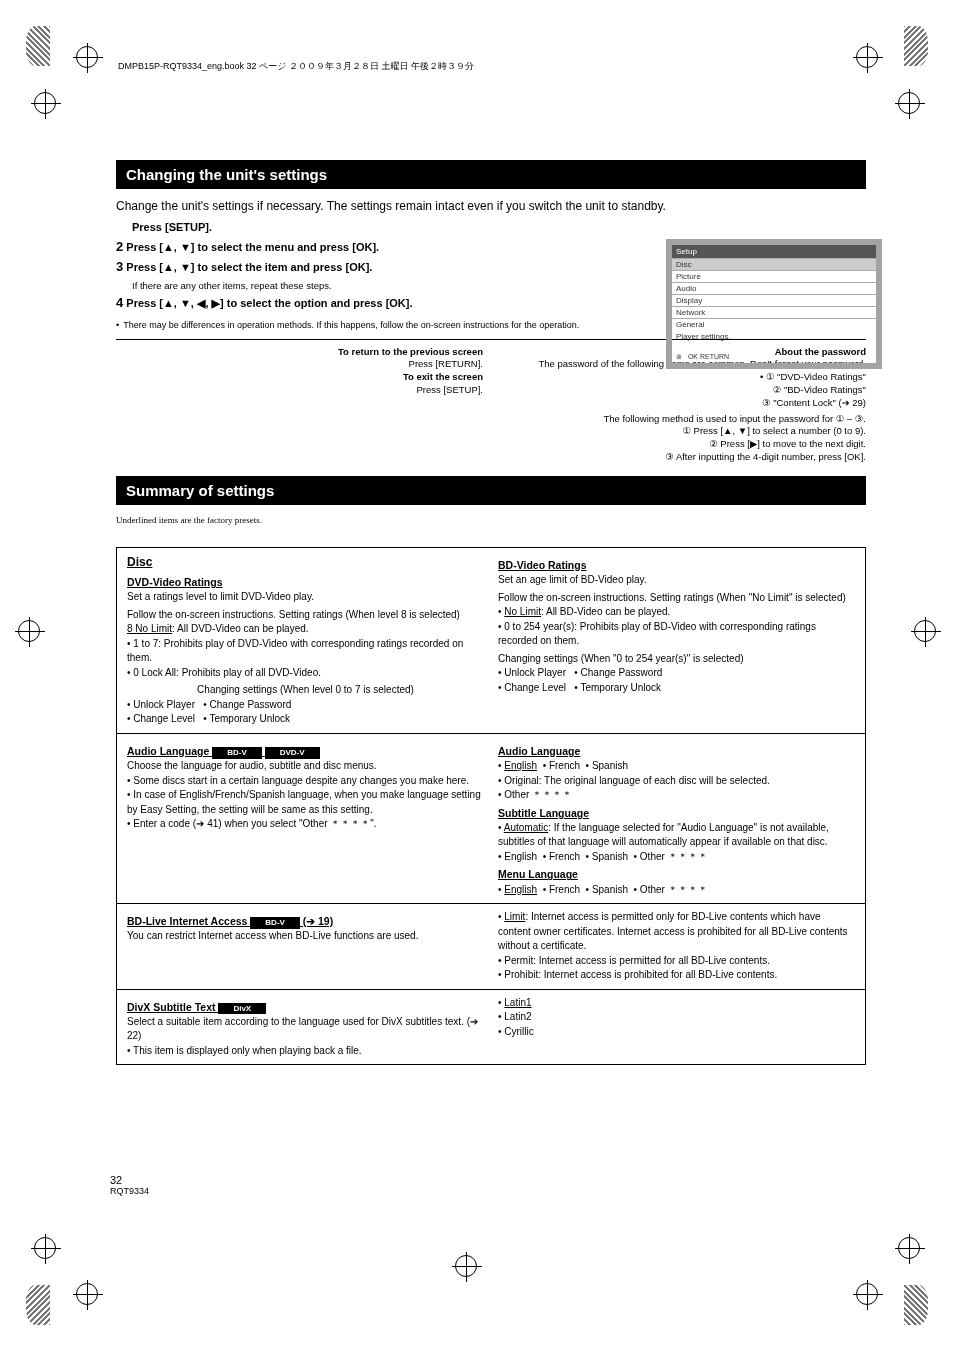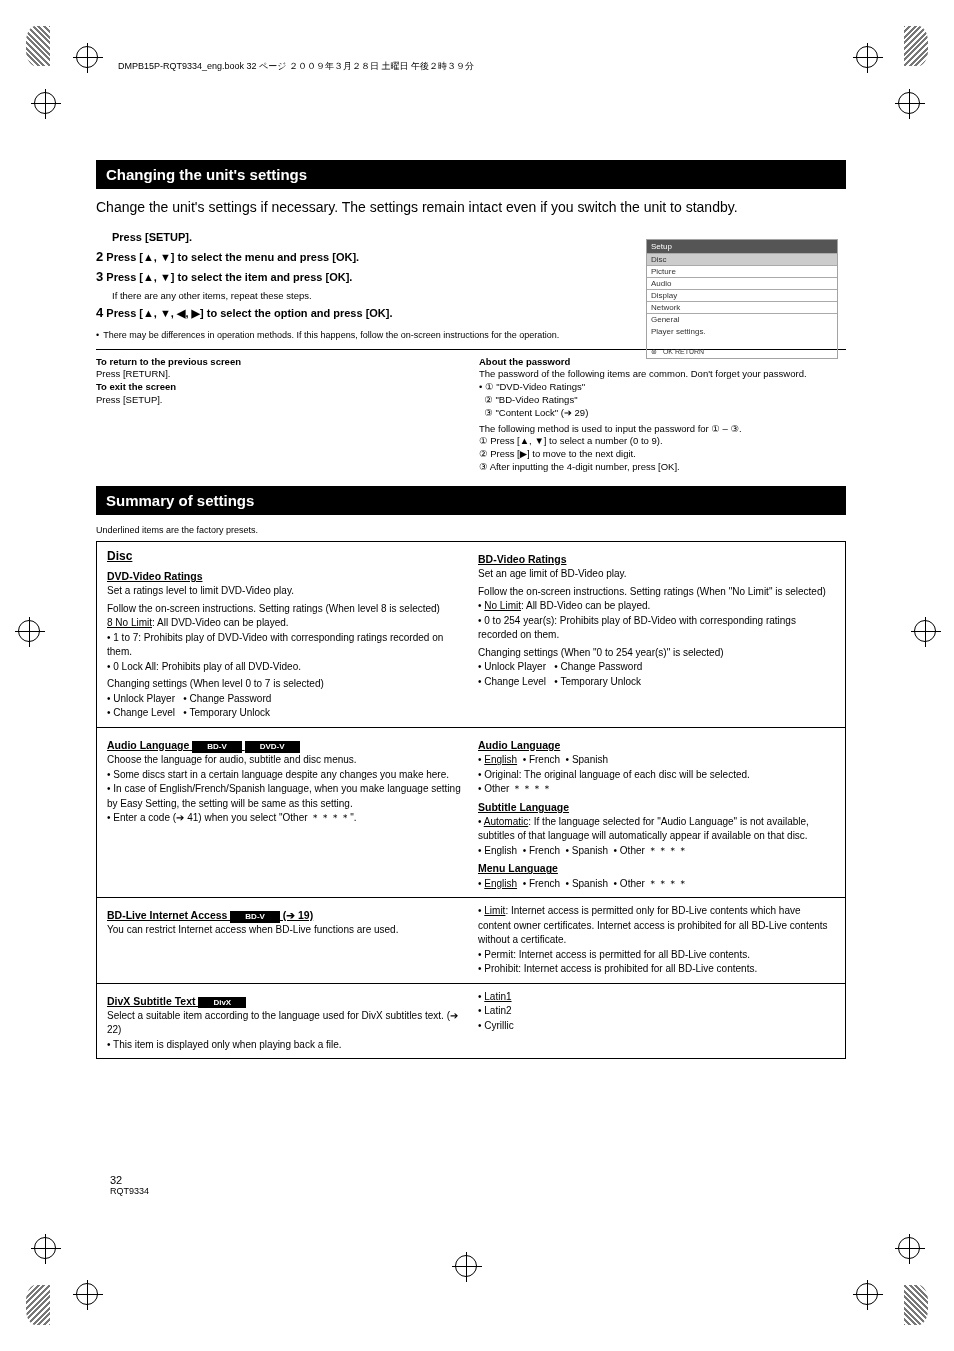--- a/index.html
+++ b/index.html
@@ -1,34 +1,34 @@
 <!DOCTYPE html>
 <html><head>
 <meta charset="utf-8">
 <style>
   * { box-sizing: border-box; margin: 0; padding: 0; }
   body { width: 954px; height: 1351px; background: #fff; font-family: Arial, Helvetica, sans-serif; color: #000; position: relative; overflow: hidden; }
-  .page { position: absolute; left: 96px; top: 160px; width: 750px; }
+  .page { position: absolute; left: 116px; top: 160px; width: 750px; }
   .hdr-line { font-size: 9px; position: absolute; left: 118px; top: 60px; }
   .section-bar { background: #000; color: #fff; font-weight: bold; padding: 6px 10px; font-size: 15px; margin-bottom: 10px; }
-  .intro { font-size: 14px; margin-bottom: 14px; }
+  .intro { font-size: 12px; margin-bottom: 6px; }
   .steps { font-size: 11px; line-height: 1.6; }
   .steps .num { font-weight: bold; font-size: 13px; }
   .bullet::before { content: "•"; margin-right: 4px; }
   .diagram-box { position: absolute; right: 0; top: 40px; width: 200px; height: 130px; }
-  .db-frame { border: 1px solid #a3a3a3; width: 192px; }
+  .db-frame { border: 6px solid #a3a3a3; width: 216px; }
   .db-title { background: #555; color: #fff; font-size: 8px; padding: 2px 4px; }
   .db-row { border-top: 1px solid #aaa; font-size: 8px; padding: 1px 4px; color: #333; }
   .db-row.hl { background: #ccc; }
   .db-sub { font-size: 8px; padding: 2px 4px 10px 4px; color: #333; }
   .db-tabs { font-size: 7px; color: #333; padding: 2px 4px; }
   .hr { border-top: 0.5px solid #000; margin: 6px 0; }
   .return-block { font-size: 10px; }
   .twocol { display: flex; gap: 16px; font-size: 9.5px; line-height: 1.35; }
-  .twocol .col { flex: 1; }
+  .twocol .col { flex: 1; text-align: right; }
   .summary { border: 0.5px solid #000; font-size: 10px; line-height: 1.45; }
   .summary .sec { border-bottom: 0.5px solid #000; padding: 6px 10px; display: flex; gap: 14px; }
   .summary .sec:last-child { border-bottom: none; }
   .summary .left { flex: 1; }
   .summary .right { flex: 1; }
   .summary .head { font-weight: bold; font-size: 12px; text-decoration: underline; }
   .summary .sub { font-weight: bold; text-decoration: underline; font-size: 10.5px; margin-top: 4px; }
   .u { text-decoration: underline; }
   .small { font-size: 9px; }
   .tag { background: #000; color: #fff; font-size: 8px; padding: 0 15px; display: inline-block; }
@@ -109,34 +109,34 @@
       <div>&nbsp;&nbsp;② <span>"BD-Video Ratings"</span></div>
       <div>&nbsp;&nbsp;③ <span>"Content Lock" (➔ 29)</span></div>
       <div style="margin-top:3px;">The following method is used to input the password for ① – ③.</div>
       <div>① <span>Press [▲, ▼] to select a number (0 to 9).</span></div>
       <div>② <span>Press [▶] to move to the next digit.</span></div>
       <div>③ <span>After inputting the 4-digit number, press [OK].</span></div>
     </div>
   </div>
 
   <div class="section-bar" style="margin-top:12px;">Summary of settings</div>
-  <div class="small" style="margin:4px 0 6px 0;">Underlined items are the factory presets.</div>
+  <div class="small" style="margin:4px 0 22px 0;font-family:Liberation Serif, serif;">Underlined items are the factory presets.</div>
 
   <div class="summary">
 
     <div class="sec">
       <div class="left">
         <div class="head">Disc</div>
         <div class="sub">DVD-Video Ratings</div>
         <div>Set a ratings level to limit DVD-Video play.</div>
         <div style="margin-top:3px;">Follow the on-screen instructions. Setting ratings (When level 8 is selected)</div>
         <div><span class="u">8 No Limit</span>: All DVD-Video can be played.</div>
         <div>• <span>1 to 7: Prohibits play of DVD-Video with corresponding ratings recorded on them.</span></div>
         <div>• <span>0 Lock All: Prohibits play of all DVD-Video.</span></div>
-        <div style="margin-top:3px;">Changing settings (When level 0 to 7 is selected)</div>
+        <div style="margin-top:3px;text-align:center;">Changing settings (When level 0 to 7 is selected)</div>
         <div>• Unlock Player&nbsp;&nbsp;&nbsp;• Change Password</div>
         <div>• Change Level&nbsp;&nbsp;&nbsp;• Temporary Unlock</div>
       </div>
       <div class="right">
         <div class="sub">BD-Video Ratings</div>
         <div>Set an age limit of BD-Video play.</div>
         <div style="margin-top:3px;">Follow the on-screen instructions. Setting ratings (When "No Limit" is selected)</div>
         <div>• <span class="u">No Limit</span>: All BD-Video can be played.</div>
         <div>• <span>0 to 254 year(s): Prohibits play of BD-Video with corresponding ratings recorded on them.</span></div>
         <div style="margin-top:3px;">Changing settings (When "0 to 254 year(s)" is selected)</div>

